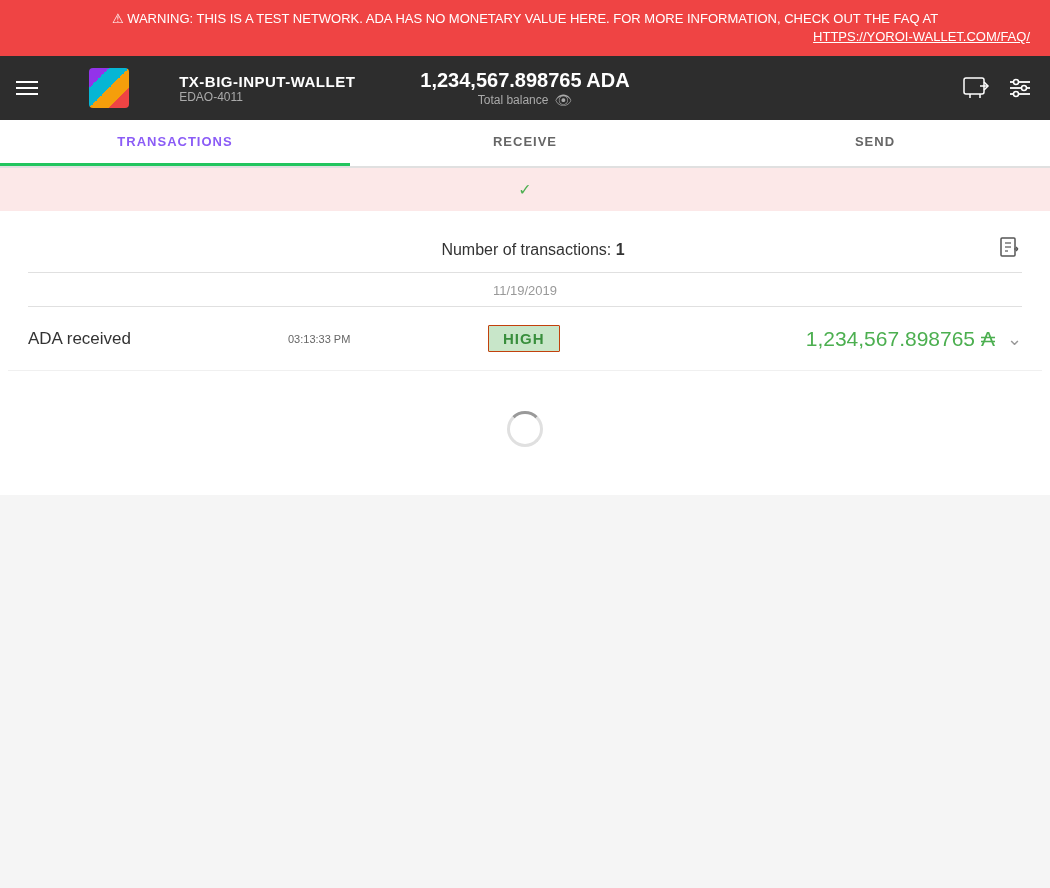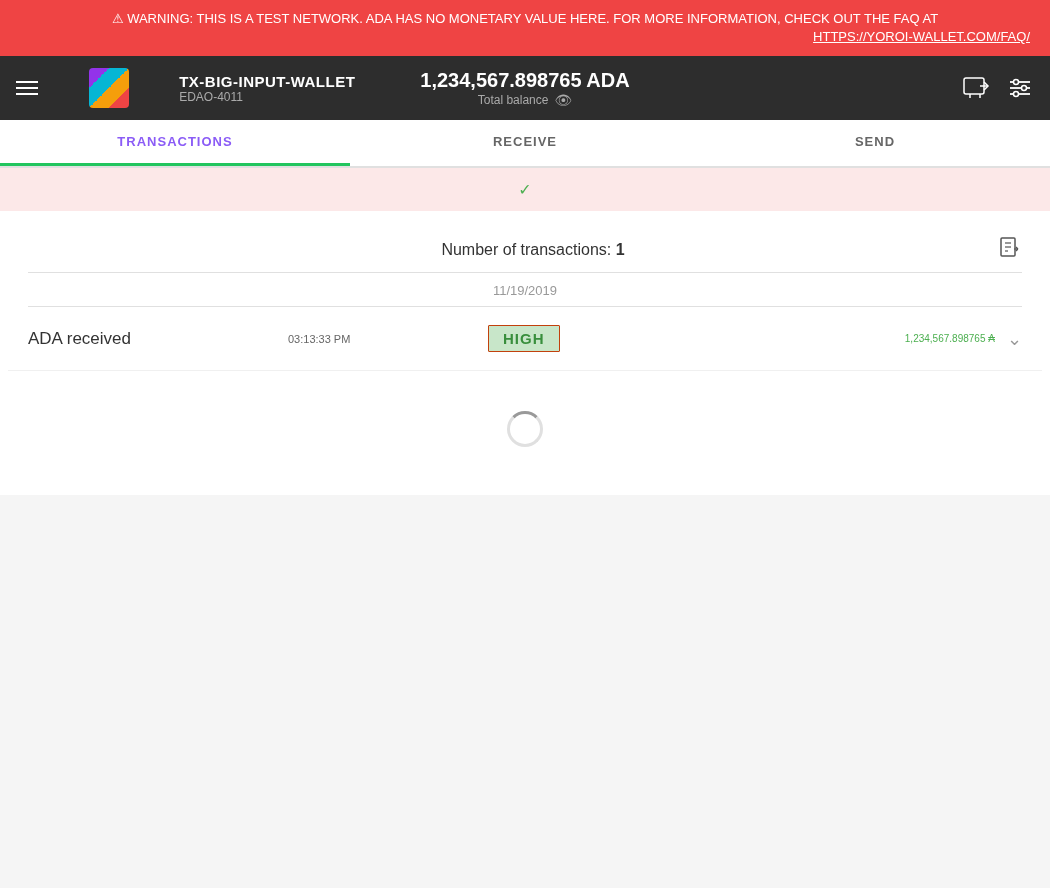--- a/index.html
+++ b/index.html
@@ -222,21 +222,21 @@
       font-weight: 600;
       letter-spacing: 1px;
       padding: 4px 14px;
       border-radius: 1px;
       display: inline-block;
       border: 1px solid #c2410c;
     }
     .tx-amount {
       flex: 1;
       text-align: right;
-      font-size: 10px;
+      font-size: 21px;
       color: #4caf50;
       font-weight: 500;
     }
     .tx-expand {
       color: #999;
       cursor: pointer;
       font-size: 18px;
       margin-left: 12px;
     }
 

